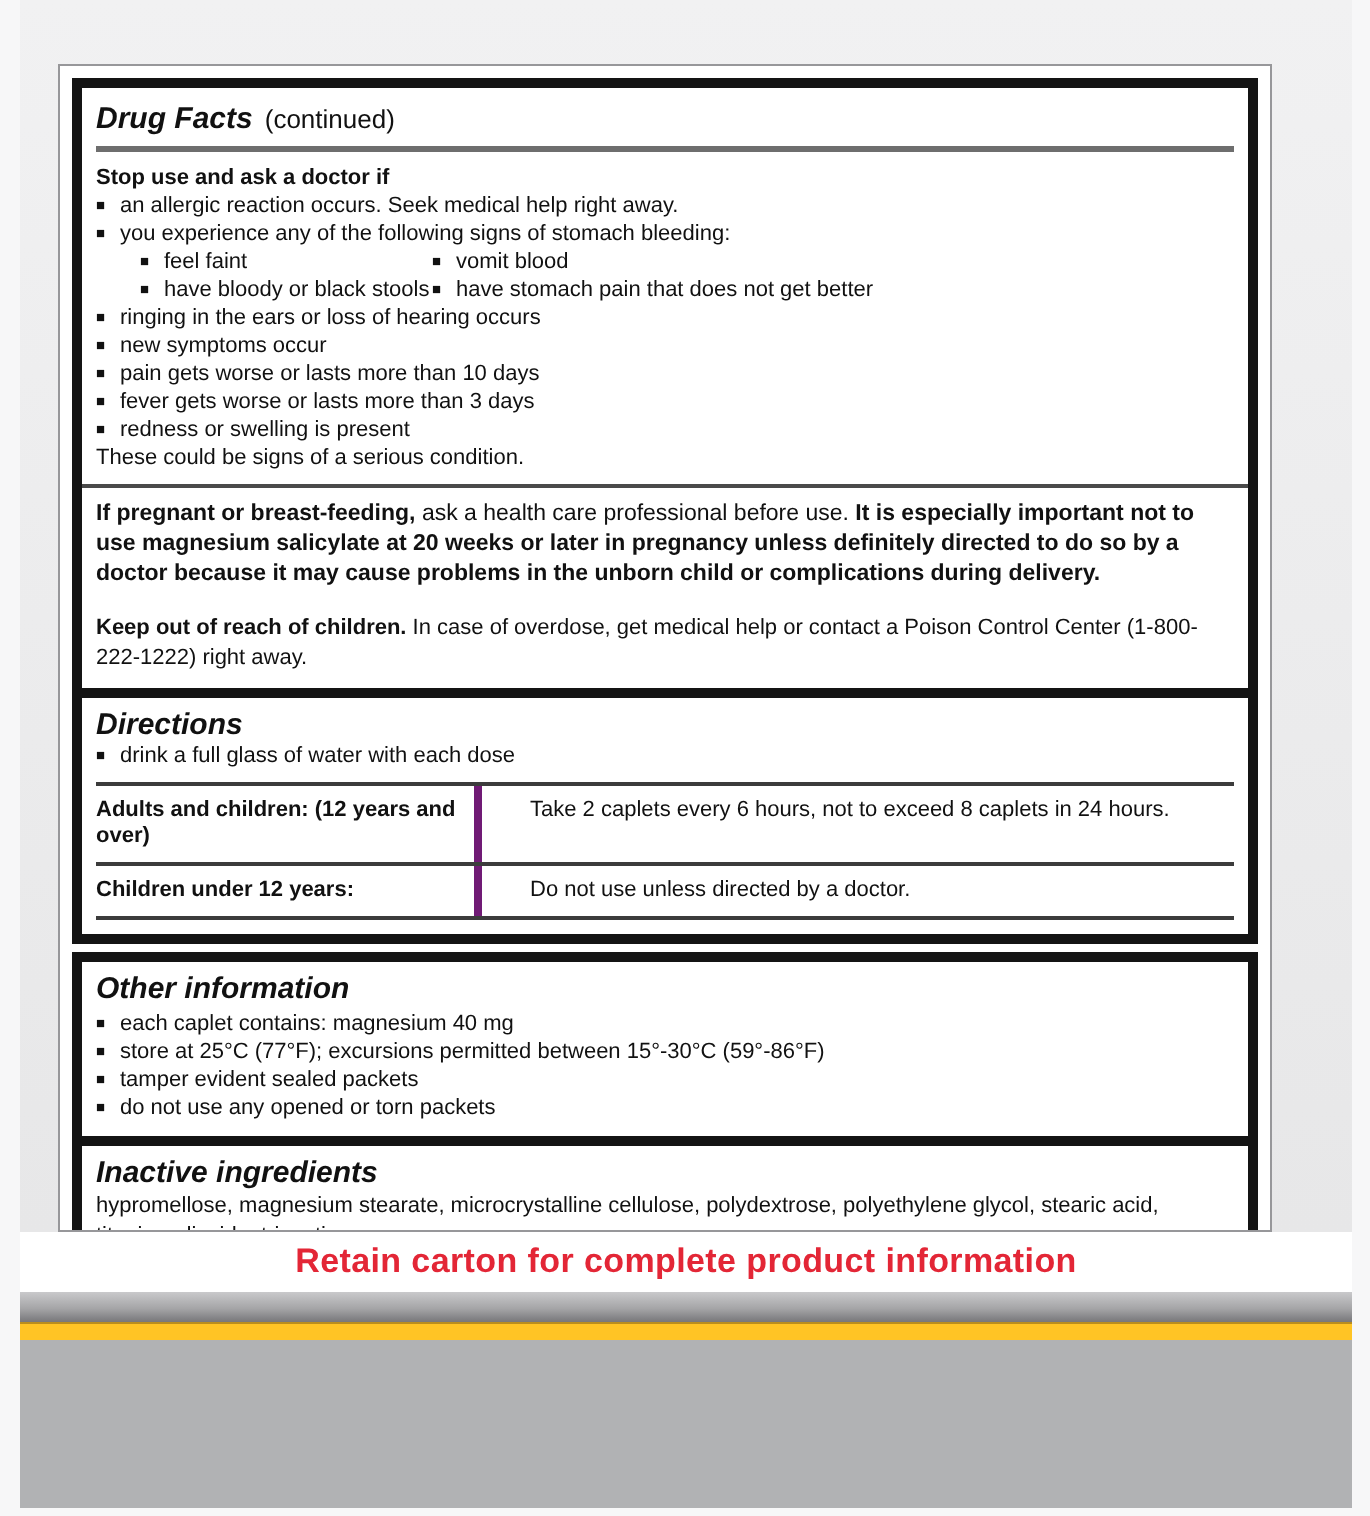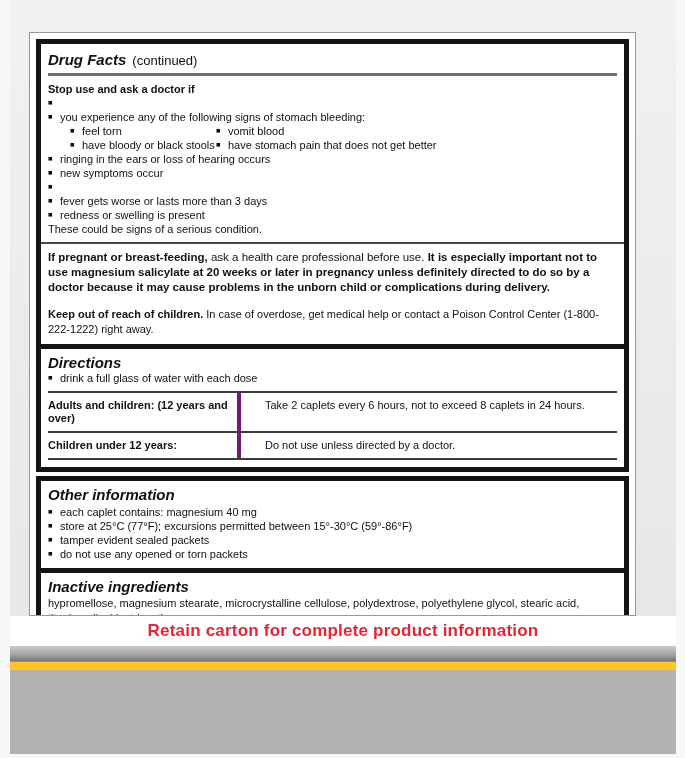--- a/index.html
+++ b/index.html
@@ -78,30 +78,31 @@
     <div class="sec">
       <div class="df-header">
         <span class="df-title">Drug Facts</span>
         <span class="df-cont">(continued)</span>
       </div>
 
       <div class="txt bold">Stop use and ask a doctor if</div>
 
       <div class="li">
         <span class="blt">■</span>
+        <span>an allergic reaction occurs. Seek medical help right away.</span>
       </div>
       <div class="li">
         <span class="blt">■</span>
         <span>you experience any of the following signs of stomach bleeding:</span>
       </div>
 
       <div class="subgrid">
         <div class="li">
           <span class="blt">■</span>
-          <span>feel torn</span>
+          <span>feel faint</span>
         </div>
         <div class="li">
           <span class="blt">■</span>
           <span>vomit blood</span>
         </div>
         <div class="li">
           <span class="blt">■</span>
           <span>have bloody or black stools</span>
         </div>
         <div class="li">
@@ -113,20 +114,21 @@
       <div class="li">
         <span class="blt">■</span>
         <span>ringing in the ears or loss of hearing occurs</span>
       </div>
       <div class="li">
         <span class="blt">■</span>
         <span>new symptoms occur</span>
       </div>
       <div class="li">
         <span class="blt">■</span>
+        <span>pain gets worse or lasts more than 10 days</span>
       </div>
       <div class="li">
         <span class="blt">■</span>
         <span>fever gets worse or lasts more than 3 days</span>
       </div>
       <div class="li">
         <span class="blt">■</span>
         <span>redness or swelling is present</span>
       </div>
 

